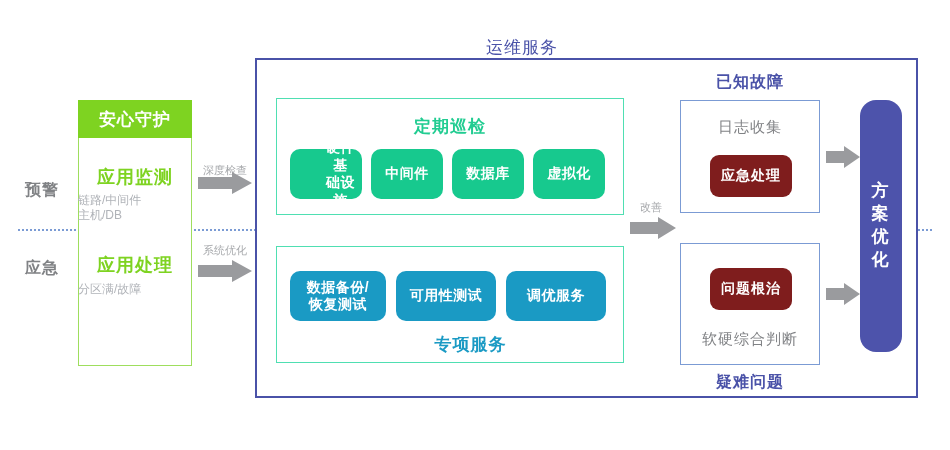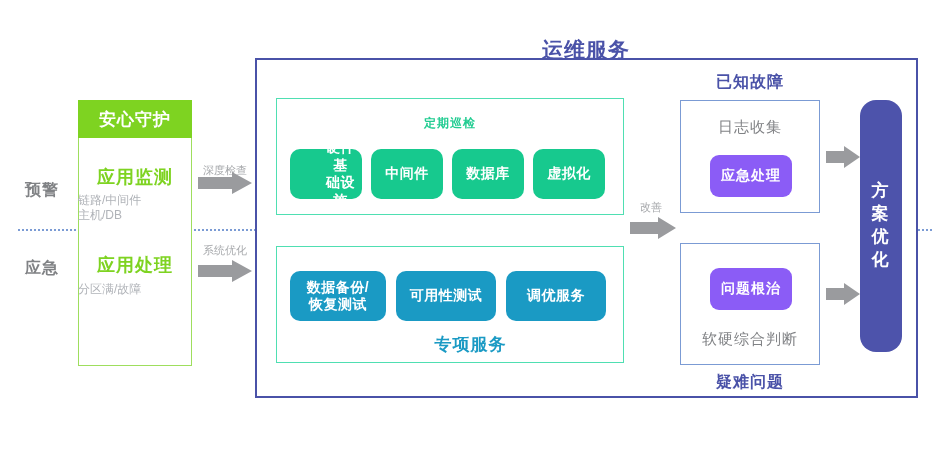--- a/index.html
+++ b/index.html
@@ -35,46 +35,46 @@
   .green-sub{
     color:#b0b3b8;font-size:12px;text-align:left;line-height:1.35;
   }
   .arrow-label{
     color:#a7a9ac;font-size:11px;text-align:center;
   }
 
   
   .purple-frame{border:2px solid #4a52a8;background:#ffffff;}
   .purple-title{
-    color:#4a52a8;font-size:21px;font-weight:bold;text-align:center;letter-spacing:1px;
+    color:#4a52a8;font-size:17px;font-weight:normal;letter-spacing:1px;
   }
 
   
   .teal-panel{border:1.5px solid #4fdfb2;background:#ffffff;}
   .teal-title{
-    color:#21cc91;font-size:12px;font-weight:bold;text-align:center;letter-spacing:1px;
+    color:#21cc91;font-size:17px;font-weight:bold;text-align:center;letter-spacing:1px;
   }
   .pill{
     border-radius:10px;color:#ffffff;font-weight:bold;font-size:14px;
     display:flex;align-items:center;justify-content:center;text-align:center;
     line-height:1.25;letter-spacing:.5px;
   }
   .pill-green{background:#17c98e;}
   .pill-blue{background:#1a9ac4;}
   .blue-title{
     color:#1a9ac4;font-size:17px;font-weight:bold;text-align:center;letter-spacing:1px;
   }
 
   
   .fault-box{border:1.5px solid #7b9bd4;background:#ffffff;}
   .fault-caption{
     color:#808285;font-size:15px;text-align:center;letter-spacing:1px;
   }
   .fault-pill{
-    background:#8b5cf6;border-radius:9px;color:#ffffff;font-weight:bold;
+    background:#7f1d1d;border-radius:9px;color:#ffffff;font-weight:bold;
     font-size:14px;display:flex;align-items:center;justify-content:center;
     letter-spacing:1px;
   }
   .fault-heading{
     color:#4a52a8;font-size:16px;font-weight:bold;text-align:center;letter-spacing:1px;
   }
 
   
   .result-bar{
     background:#4d53ab;border-radius:16px;color:#ffffff;font-weight:bold;

